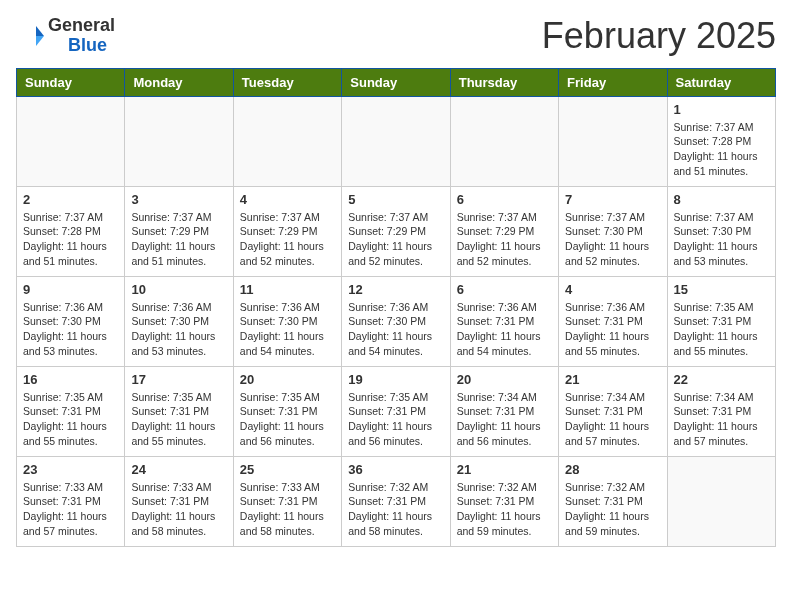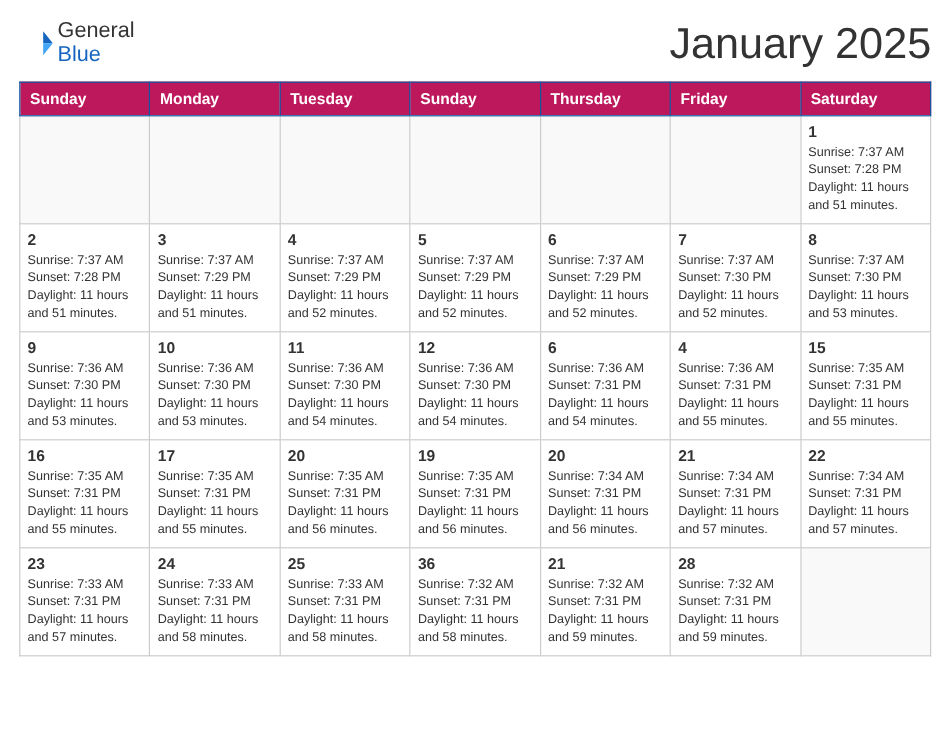--- a/index.html
+++ b/index.html
@@ -16,25 +16,25 @@
       align-items: flex-start;
       margin-bottom: 12px;
     }
     .logo {
       display: flex;
       align-items: center;
       gap: 4px;
     }
     .logo-text {
       font-size: 18px;
-      font-weight: normal;
+      font-weight: bold;
       line-height: 1.1;
     }
     .logo-general { color: #333; }
-    .logo-blue { color: #1565c0; }
+    .logo-blue { color: #1565c0; margin-left: 20px; }
     .logo-icon {
       width: 28px;
       height: 28px;
     }
     .title-block { text-align: right; }
     .month-year {
       font-size: 36px;
       font-weight: 300;
       color: #333;
       line-height: 1.1;
@@ -42,21 +42,21 @@
     .location {
       font-size: 15px;
       color: #555;
     }
     .calendar {
       width: 100%;
       border-collapse: collapse;
       border: 1px solid #ccc;
     }
     .calendar th {
-      background: #be185d;
+      background: #4d7c0f;
       color: #fff;
       font-size: 13px;
       font-weight: 600;
       padding: 6px 8px;
       text-align: left;
       border: 1px solid #1155a0;
     }
     .calendar td {
       vertical-align: top;
       border: 1px solid #ccc;
@@ -90,21 +90,21 @@
     <svg class="logo-icon" viewBox="0 0 28 28">
       <polygon points="20,4 28,14 20,14" fill="#1565c0"></polygon>
       <polygon points="20,14 28,14 20,24" fill="#42a5f5"></polygon>
     </svg>
     <div class="logo-text">
       <div class="logo-general">General</div>
       <div class="logo-blue">Blue</div>
     </div>
   </div>
   <div class="title-block">
-    <div class="month-year">January 2025</div>
+    <div class="month-year">February 2025</div>
   </div>
 </div>
 
 <table class="calendar">
   <thead>
     <tr>
     <th>Sunday</th>
         <th>Monday</th>
         <th>Tuesday</th>
         <th>Sunday</th>

